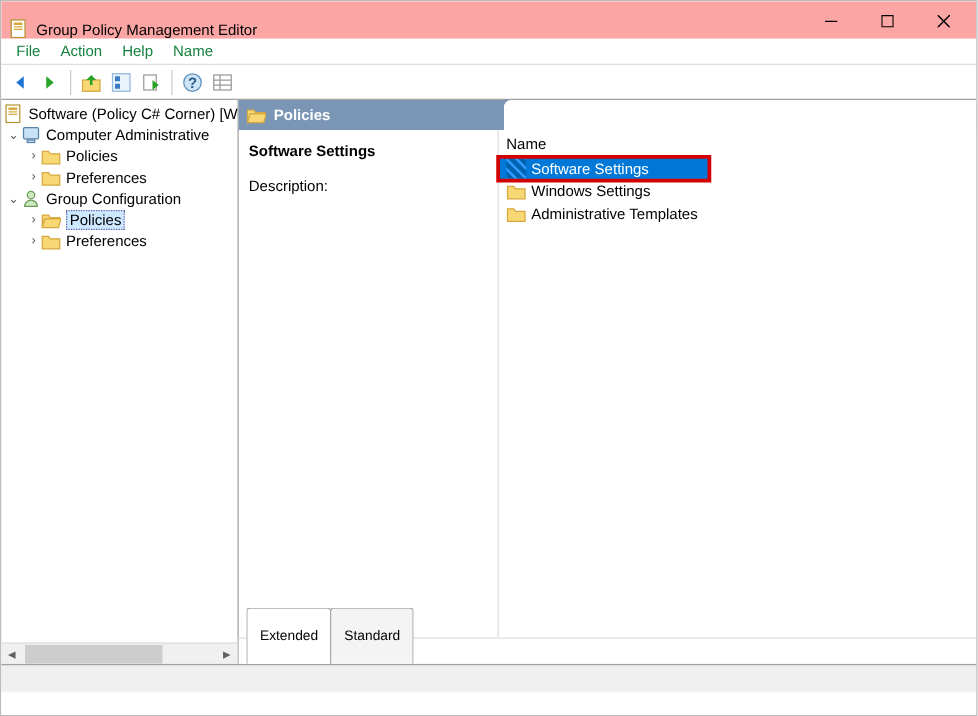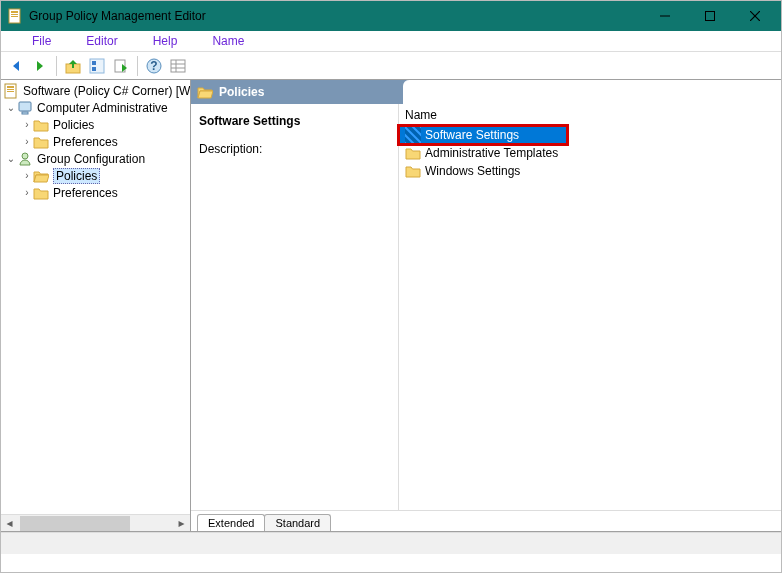--- a/index.html
+++ b/index.html
@@ -1,27 +1,27 @@
 <!DOCTYPE html>
 <html><head>
 <meta charset="utf-8">
 <style>
   * { box-sizing: border-box; margin: 0; padding: 0; font-family: "Segoe UI", Tahoma, sans-serif; font-size: 12px; }
   body { width: 782px; height: 573px; background: #fff; border: 1px solid #bbb; display: flex; flex-direction: column; overflow: hidden; }
 
   
-  .titlebar { display: flex; align-items: center; height: 30px; padding: 0 4px; background: #0f766e; }
+  .titlebar { display: flex; align-items: flex-end; height: 30px; padding: 0 4px; background: #fca5a5; }
   .titlebar .app-icon { width: 16px; height: 16px; margin: 0 6px 0 2px; }
   .titlebar .title { flex: 1; font-size: 12px; color: #000; }
   .winbtns { display: flex; }
   .winbtn { width: 45px; height: 28px; display: flex; align-items: center; justify-content: center; font-size: 15px; color: #000; }
 
   
   .menubar { display: flex; align-items: center; height: 21px; padding: 0 4px; background: #fff; border-bottom: 1px solid #ddd; }
-  .menubar span { padding: 2px 8px; color: #6d28d9; margin-left: 19px; }
+  .menubar span { padding: 2px 8px; color: #15803d; }
 
   
   .toolbar { display: flex; align-items: center; height: 28px; padding: 2px 4px; background: #fff; border-bottom: 1px solid #a0a0a0; gap: 2px; }
   .tsep { width: 1px; height: 20px; background: #ccc; margin: 0 3px; }
   .tbtn { width: 22px; height: 22px; display: flex; align-items: center; justify-content: center; border: 1px solid transparent; border-radius: 2px; }
 
   
   .main { flex: 1; display: flex; min-height: 0; border-bottom: 1px solid #a0a0a0; }
   .left { width: 190px; border-right: 1px solid #a0a0a0; overflow: hidden; display: flex; flex-direction: column; }
   .tree { flex: 1; overflow: auto; padding-top: 2px; }
@@ -46,21 +46,21 @@
   .desc .dtext { line-height: 1.35; }
 
   .list { flex: 1; padding-top: 0; }
   .colhdr { height: 22px; display: flex; align-items: center; padding: 0 6px; color: #000; }
   .lrow { display: flex; align-items: center; height: 18px; padding-left: 6px; }
   .lrow .ricon { width: 16px; height: 16px; margin-right: 4px; }
   .lrow.sel { background: #0078d7; color: #fff; width: 168px; }
   .lrow.highlight { outline: 3px solid #d40000; outline-offset: -1px; }
 
   .tabs { height: 21px; display: flex; align-items: flex-end; padding-left: 6px; border-top: 1px solid #ddd; background: #fff; }
-  .tab { border: 1px solid #aaa; border-bottom: none; padding: 2px 10px; font-size: 11px; margin-right: -1px; background: #fff; border-top-left-radius: 3px; border-top-right-radius: 3px; position: relative;}
+  .tab { border: 1px solid #aaa; border-bottom: none; padding: 16px 10px; font-size: 11px; margin-right: -1px; background: #fff; border-top-left-radius: 3px; border-top-right-radius: 3px; position: relative;}
   .tab.active { background: #fff; z-index: 2; }
   .tab.inactive { background: #f4f4f4; }
 
   .status { height: 22px; background: #f0f0f0; border-top: 1px solid #ddd; }
   .footer { height: 18px; background: #fff; }
 
   
   .folder { fill: #f8d775; stroke: #d6a93e; }
   .folder-open { fill: #f8d775; stroke: #d6a93e; }
   .gear-blue { fill: #c9e2f5; stroke: #5882a7; }
@@ -148,21 +148,21 @@
         <svg width="10" height="10">
           <line x1="0" y1="0" x2="10" y2="10" stroke="currentColor" stroke-width="1.2"></line>
           <line x1="10" y1="0" x2="0" y2="10" stroke="currentColor" stroke-width="1.2"></line>
         </svg>
       </div>
   </div>
 </div>
 
 <div class="menubar">
   <span>File</span>
-  <span>Editor</span>
+  <span>Action</span>
   <span>Help</span>
   <span>Name</span>
 </div>
 
 <div class="toolbar">
   <div class="tbtn">
       <svg width="16" height="16">
         <use href="#svg-back"></use>
       </svg>
     </div>
@@ -281,27 +281,27 @@
               <div class="lrow sel highlight">
                 <svg class="ricon">
                   <use href="#svg-hatch"></use>
                 </svg>
                 <span>Software Settings</span>
               </div>
               <div class="lrow">
                 <svg class="ricon">
                   <use href="#svg-folder"></use>
                 </svg>
-                <span>Administrative Templates</span>
+                <span>Windows Settings</span>
               </div>
               <div class="lrow">
                 <svg class="ricon">
                   <use href="#svg-folder"></use>
                 </svg>
-                <span>Windows Settings</span>
+                <span>Administrative Templates</span>
               </div>
             </div>
         </div>
       </div>
     </div>
     <div class="tabs">
       <div class="tab active">Extended</div>
       <div class="tab inactive">Standard</div>
     </div>
   </div>

